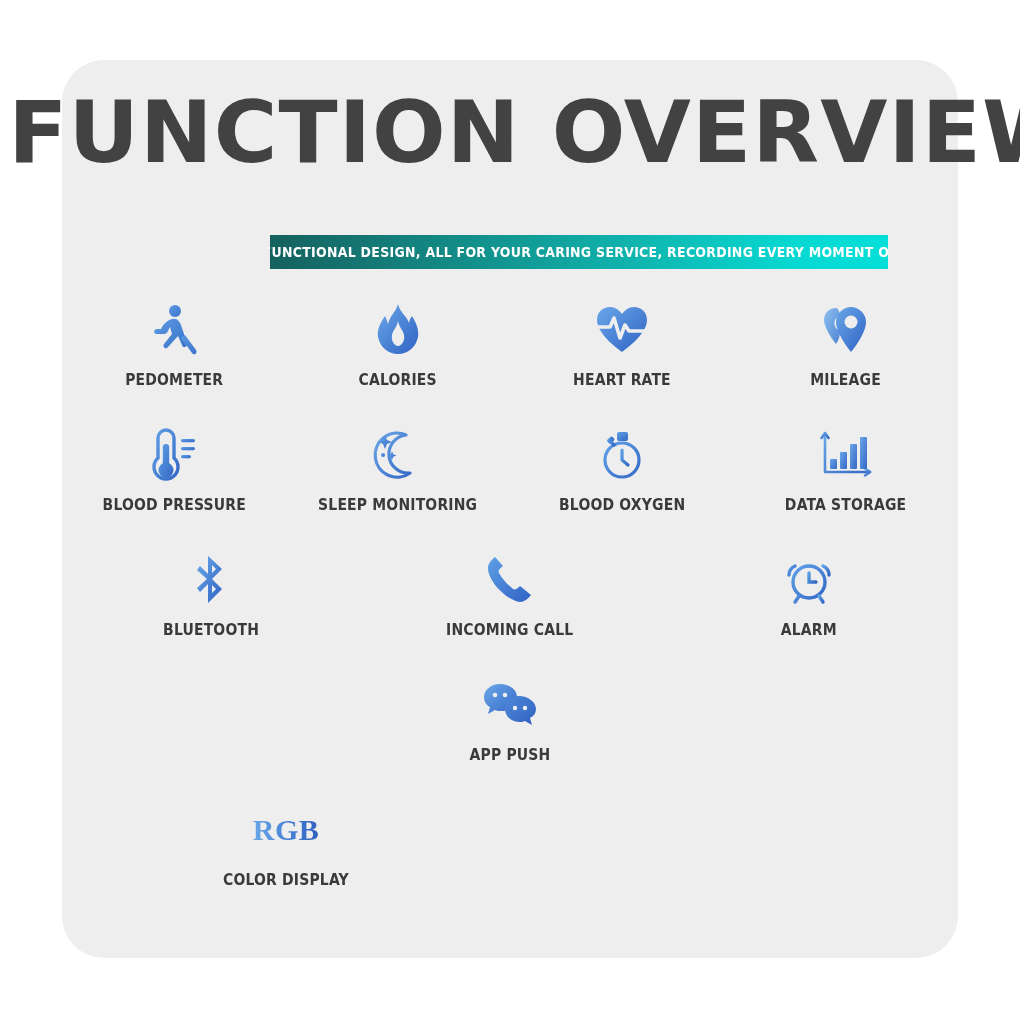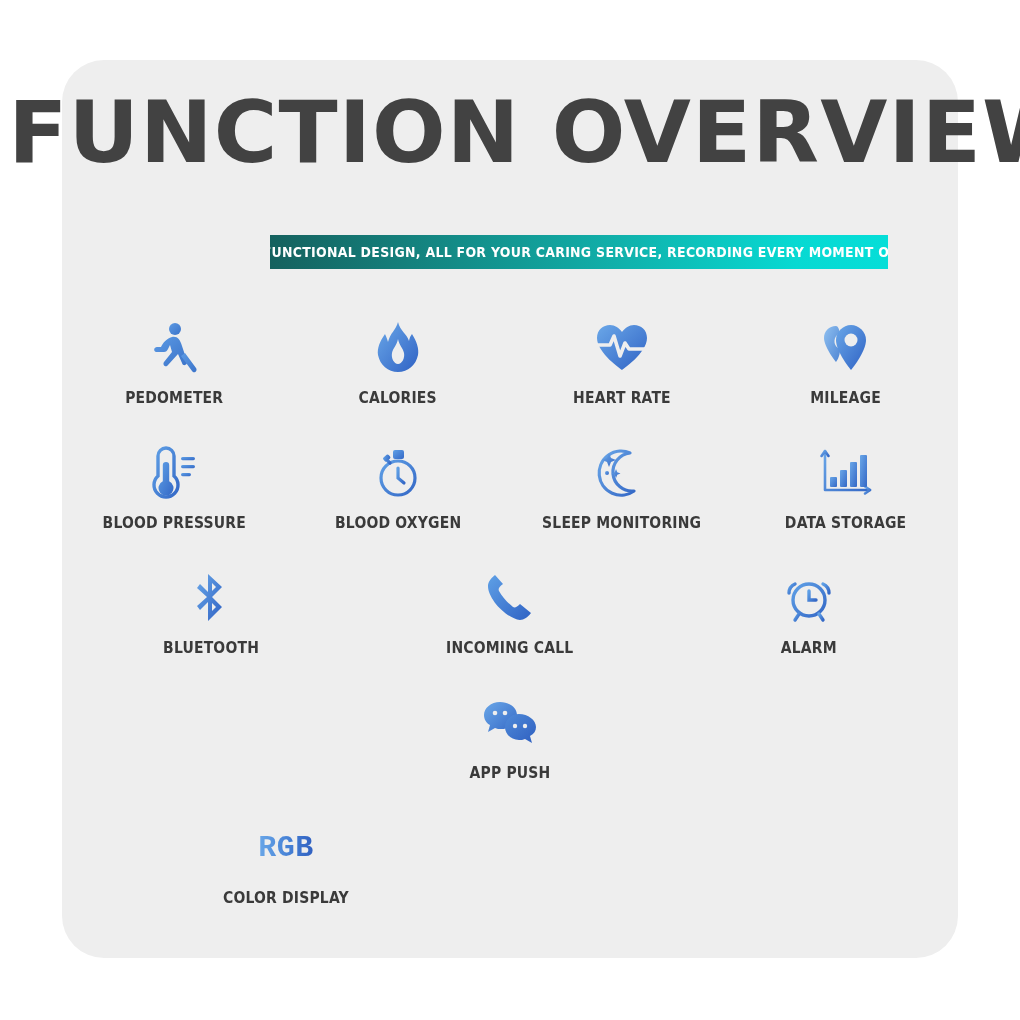--- a/index.html
+++ b/index.html
@@ -67,21 +67,21 @@
     font-size: 14.5px;
     letter-spacing: 0.3px;
     white-space: nowrap;
     transform: scaleX(0.96);
   }
 
   
   .grid {
     position: absolute;
     left: 0;
-    top: 258px;
+    top: 240px;
     width: 100%;
   }
 
   .row {
     display: flex;
     width: 100%;
     height: 125px;
   }
 
   .cell {
@@ -110,21 +110,21 @@
     font-family: "Liberation Sans Narrow", "DejaVu Sans Condensed", "Liberation Sans", sans-serif;
     font-weight: 700;
     font-size: 16.5px;
     letter-spacing: 0.2px;
     white-space: nowrap;
     text-align: center;
     transform: scaleX(0.94);
   }
 
   .rgb-text {
-    font-family: Liberation Mono, monospace;
+    font-family: Liberation Serif, serif;
     font-weight: 700;
     font-size: 30px;
     letter-spacing: 0.5px;
     line-height: 30px;
     background: linear-gradient(to right, #6aa7e8 0%, #4a86d8 48%, #2f5fc0 100%);
     -webkit-background-clip: text;
     background-clip: text;
     color: transparent;
     -webkit-text-fill-color: transparent;
     transform: scaleX(1.0);
@@ -244,61 +244,61 @@
                 <rect x="33" y="19" width="14" height="3.2" rx="1.6"></rect>
                 <rect x="33" y="27" width="10" height="3.2" rx="1.6"></rect>
               </g>
             </svg>
           </div>
           <div class="cell-label">BLOOD PRESSURE</div>
         </div>
 
         <div class="cell">
           <div class="icon-box">
+            <svg width="52" height="52" viewBox="0 0 52 52">
+              <defs>
+                  <linearGradient id="g7" x1="0" y1="0" x2="1" y2="1">
+                <stop offset="0" stop-color="#6aa7e8"></stop>
+                    <stop offset="1" stop-color="#3468c6"></stop>
+              </linearGradient>
+                </defs>
+              <g fill="none" stroke="url(#g7)" stroke-width="3.2" stroke-linejoin="round">
+                <path d="M34 6 a22 22 0 1 0 4 38 a18 18 0 0 1-4-38 Z"></path>
+              </g>
+              <g fill="url(#g7)">
+                <path d="M13 6 l2 5 l5 2 l-5 2 l-2 5 l-2-5 l-5-2 l5-2 Z"></path>
+                <path d="M20 22 l1.3 3.2 l3.2 1.3 l-3.2 1.3 l-1.3 3.2 l-1.3-3.2 l-3.2-1.3 l3.2-1.3 Z"></path>
+                <circle cx="11" cy="26" r="2"></circle>
+              </g>
+            </svg>
+          </div>
+          <div class="cell-label">SLEEP MONITORING</div>
+        </div>
+
+        <div class="cell">
+          <div class="icon-box">
             <svg width="52" height="54" viewBox="0 0 52 54">
               <defs>
                   <linearGradient id="g6" x1="0" y1="0" x2="1" y2="1">
                 <stop offset="0" stop-color="#5fa0e6"></stop>
                     <stop offset="1" stop-color="#3468c6"></stop>
               </linearGradient>
                 </defs>
               <g stroke="url(#g6)" fill="none" stroke-width="3.2" stroke-linecap="round">
                 <circle cx="26" cy="32" r="17"></circle>
                 <path d="M26 22 L26 32 L32 37"></path>
                 <path d="M14 13 L18 17"></path>
               </g>
               <g fill="url(#g6)">
                 <rect x="21" y="4" width="11" height="9" rx="2"></rect>
                 <rect x="11" y="10" width="7" height="5" rx="1.5" transform="rotate(-40 14 12)"></rect>
               </g>
             </svg>
           </div>
           <div class="cell-label">BLOOD OXYGEN</div>
-        </div>
-
-        <div class="cell">
-          <div class="icon-box">
-            <svg width="52" height="52" viewBox="0 0 52 52">
-              <defs>
-                  <linearGradient id="g7" x1="0" y1="0" x2="1" y2="1">
-                <stop offset="0" stop-color="#6aa7e8"></stop>
-                    <stop offset="1" stop-color="#3468c6"></stop>
-              </linearGradient>
-                </defs>
-              <g fill="none" stroke="url(#g7)" stroke-width="3.2" stroke-linejoin="round">
-                <path d="M34 6 a22 22 0 1 0 4 38 a18 18 0 0 1-4-38 Z"></path>
-              </g>
-              <g fill="url(#g7)">
-                <path d="M13 6 l2 5 l5 2 l-5 2 l-2 5 l-2-5 l-5-2 l5-2 Z"></path>
-                <path d="M20 22 l1.3 3.2 l3.2 1.3 l-3.2 1.3 l-1.3 3.2 l-1.3-3.2 l-3.2-1.3 l3.2-1.3 Z"></path>
-                <circle cx="11" cy="26" r="2"></circle>
-              </g>
-            </svg>
-          </div>
-          <div class="cell-label">SLEEP MONITORING</div>
         </div>
 
         <div class="cell">
           <div class="icon-box">
             <svg width="56" height="50" viewBox="0 0 56 50">
               <defs>
                   <linearGradient id="g8" x1="0" y1="0" x2="1" y2="1">
                 <stop offset="0" stop-color="#6aa7e8"></stop>
                     <stop offset="1" stop-color="#3468c6"></stop>
               </linearGradient>

